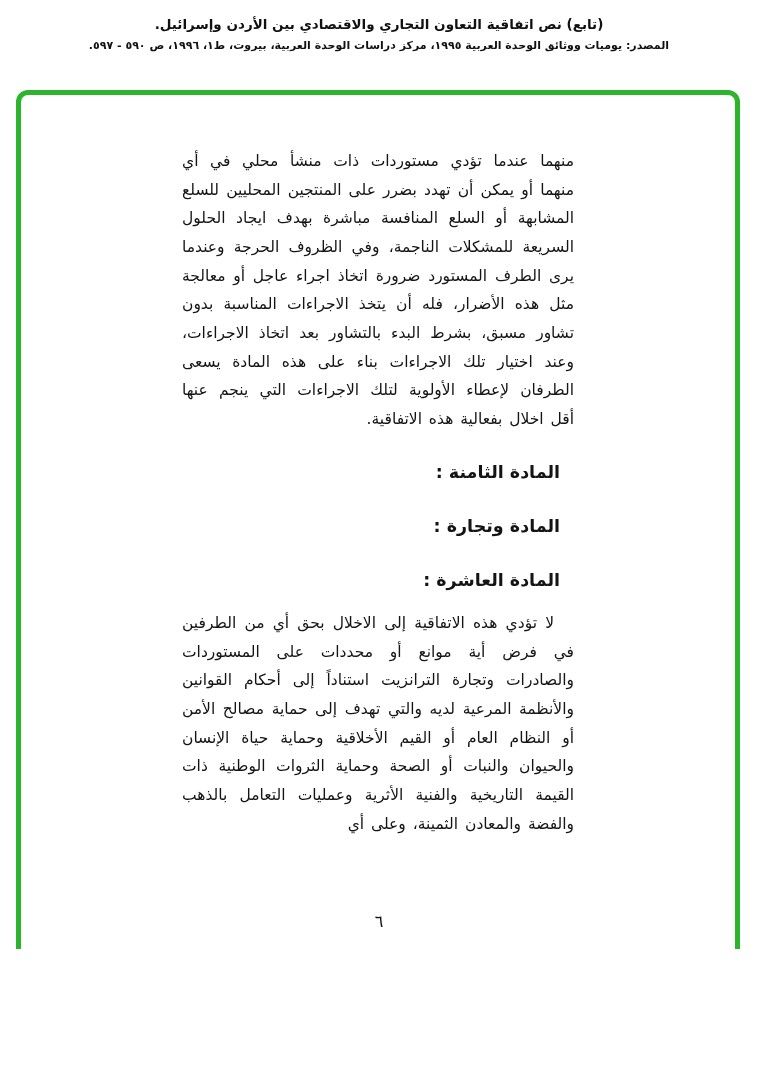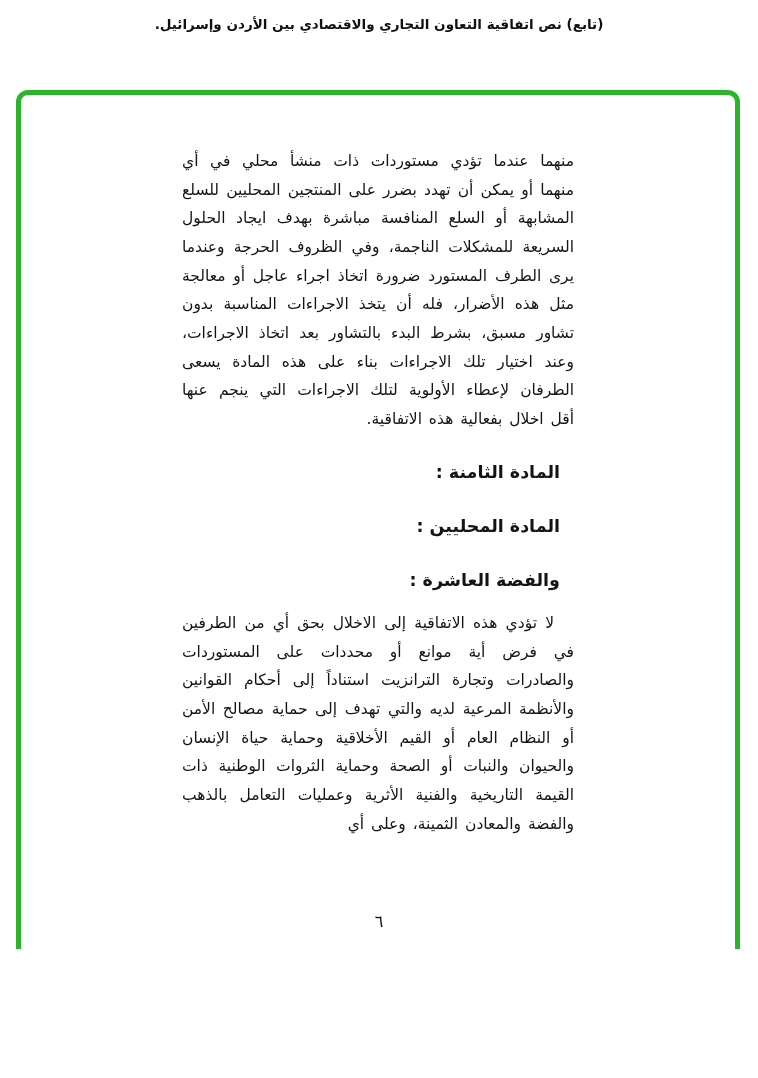--- a/index.html
+++ b/index.html
@@ -77,32 +77,33 @@
     font-family: "DejaVu Sans", sans-serif;
   }
 </style>
 </head>
 <body>
 
 <div class="page">
 
   <header class="doc-header">
     <div class="h1">(تابع) نص اتفاقية التعاون التجاري والاقتصادي بين الأردن وإسرائيل.</div>
+    <div class="h2">المصدر: يوميات ووثائق الوحدة العربية ١٩٩٥، مركز دراسات الوحدة العربية، بيروت، ط١، ١٩٩٦، ص ٥٩٠ - ٥٩٧.</div>
   </header>
 
   <div class="green-frame">
     <div class="content">
 
       <p class="para">منهما عندما تؤدي مستوردات ذات منشأ محلي في أي منهما أو يمكن أن تهدد بضرر على المنتجين المحليين للسلع المشابهة أو السلع المنافسة مباشرة بهدف ايجاد الحلول السريعة للمشكلات الناجمة، وفي الظروف الحرجة وعندما يرى الطرف المستورد ضرورة اتخاذ اجراء عاجل أو معالجة مثل هذه الأضرار، فله أن يتخذ الاجراءات المناسبة بدون تشاور مسبق، بشرط البدء بالتشاور بعد اتخاذ الاجراءات، وعند اختيار تلك الاجراءات بناء على هذه المادة يسعى الطرفان لإعطاء الأولوية لتلك الاجراءات التي ينجم عنها أقل اخلال بفعالية هذه الاتفاقية.</p>
 
       <h3 class="section-heading">المادة الثامنة :</h3>
 
-      <h3 class="section-heading">المادة المحليين :</h3>
+      <h3 class="section-heading">المادة وتجارة :</h3>
 
-      <h3 class="section-heading">والفضة العاشرة :</h3>
+      <h3 class="section-heading">المادة العاشرة :</h3>
       <p class="para indent">لا تؤدي هذه الاتفاقية إلى الاخلال بحق أي من الطرفين في فرض أية موانع أو محددات على المستوردات والصادرات وتجارة الترانزيت استناداً إلى أحكام القوانين والأنظمة المرعية لديه والتي تهدف إلى حماية مصالح الأمن أو النظام العام أو القيم الأخلاقية وحماية حياة الإنسان والحيوان والنبات أو الصحة وحماية الثروات الوطنية ذات القيمة التاريخية والفنية الأثرية وعمليات التعامل بالذهب والفضة والمعادن الثمينة، وعلى أي</p>
 
     </div>
   </div>
 
   <footer class="page-footer">
     <span class="page-number">٦</span>
   </footer>
 
 </div>

